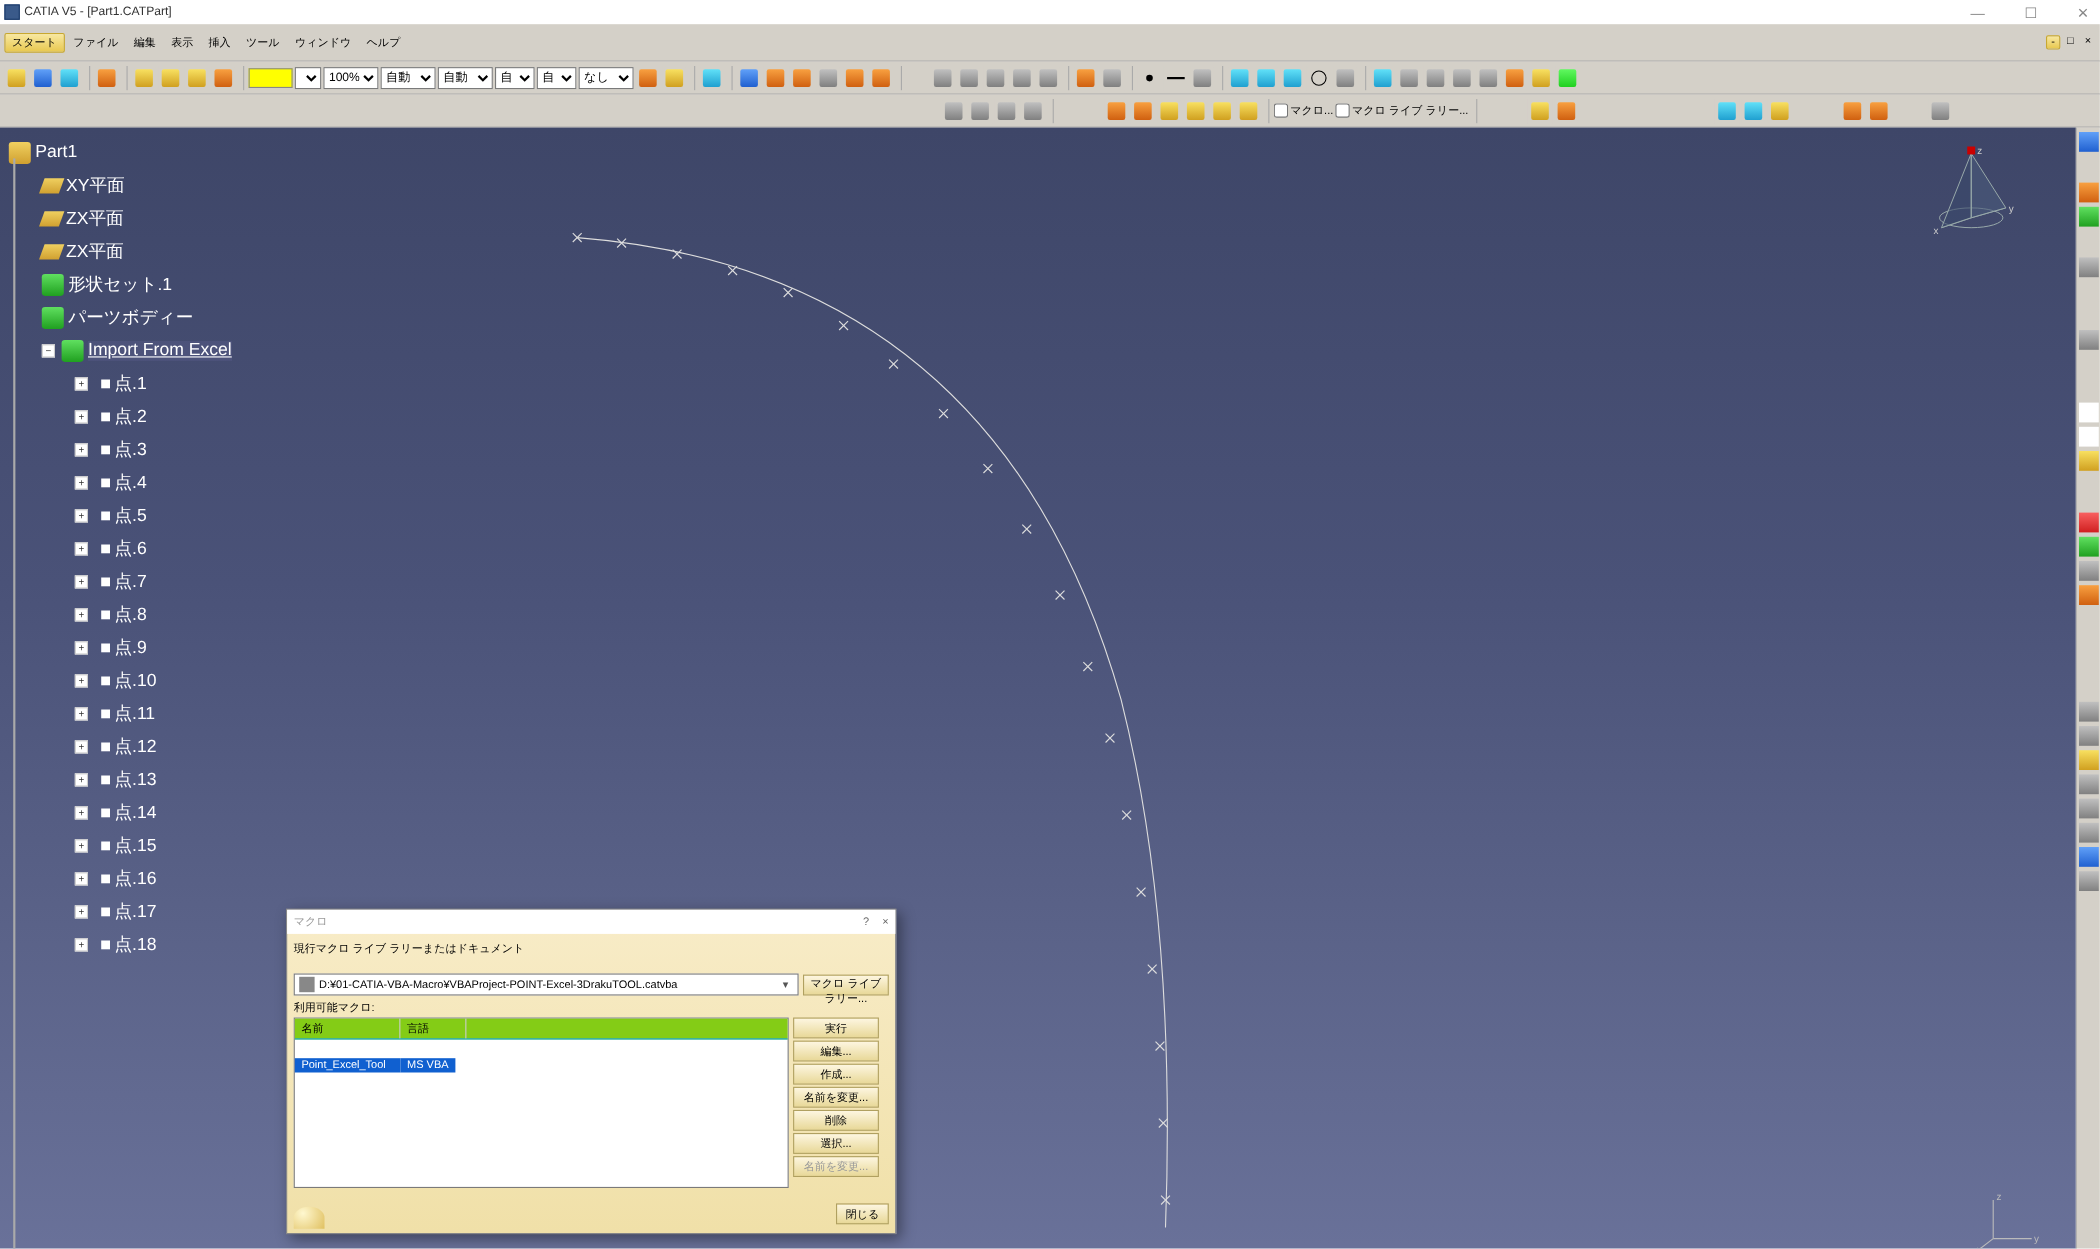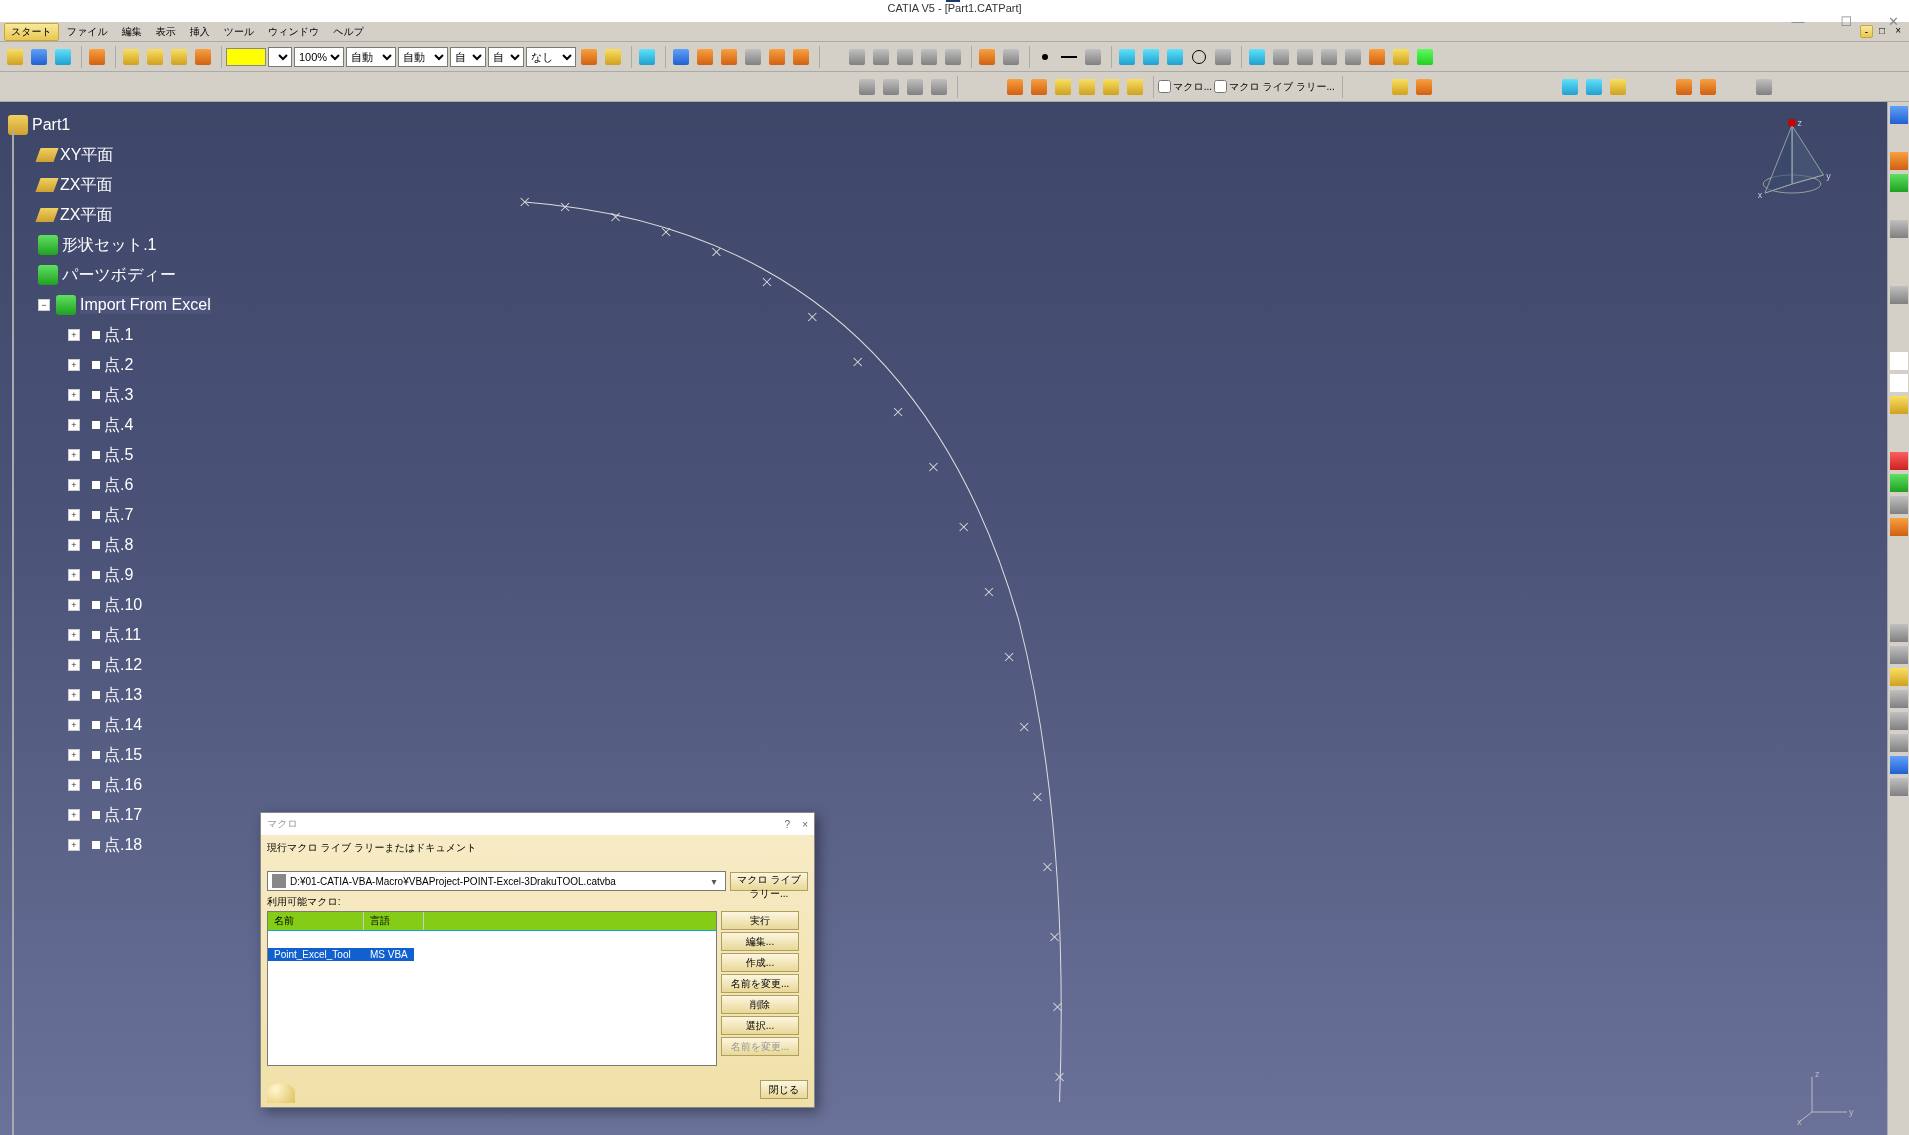--- a/index.html
+++ b/index.html
@@ -1,25 +1,25 @@
 <!DOCTYPE html>
 <html><head>
 <meta charset="utf-8">
 <style>
 * { margin: 0; padding: 0; box-sizing: border-box; font-family: "MS UI Gothic", Arial, sans-serif; }
 body { width: 1909px; height: 1135px; background: #fff; overflow: hidden; position: relative; }
 
 
-.titlebar { height: 22px; background: #fff; display: flex; align-items: center; padding: 0 4px; font-size: 11px; color: #333; flex-direction: column; }
+.titlebar { height: 22px; background: #fff; display: flex; align-items: center; padding: 0 4px; font-size: 11px; color: #333; }
 .titlebar .app-icon { width: 14px; height: 14px; margin-right: 4px; background: #3a5a8a; border: 1px solid #1a3a6a; }
 .titlebar .window-controls { margin-left: auto; display: flex; gap: 24px; }
 .titlebar .window-controls span { font-size: 13px; color: #888; cursor: pointer; padding: 0 6px; }
 
 
-.menubar { height: 20px; background: #d4d0c8; border-bottom: 1px solid #aaa; display: flex; align-items: center; padding: 0 4px; font-size: 10px; gap: 2px; }
+.menubar { height: 34px; background: #d4d0c8; border-bottom: 1px solid #aaa; display: flex; align-items: center; padding: 0 4px; font-size: 10px; gap: 2px; }
 .menubar span { padding: 1px 6px; cursor: pointer; }
 .menubar span:first-child { background: linear-gradient(#f8e8a0,#e8c850); border: 1px solid #c8a830; border-radius: 2px; }
 
 
 .toolbar-row { height: 30px; background: #d4d0c8; border-bottom: 1px solid #aaa; display: flex; align-items: center; padding: 0 4px; gap: 2px; }
 .tb-btn { width: 22px; height: 22px; background: #d4d0c8; border: 1px solid #d4d0c8; display: flex; align-items: center; justify-content: center; cursor: pointer; }
 .tb-sep { width: 6px; height: 22px; border-right: 1px solid #aaa; margin-right: 2px; }
 .tb-select { height: 20px; font-size: 11px; background: #fff; border: 1px solid #7a7a7a; }
 .tb-color { width: 40px; height: 18px; background: #ffff00; border: 1px solid #888; display: inline-block; }
 .tb-check { font-size: 10px; display: flex; align-items: center; gap: 2px; }
@@ -36,21 +36,21 @@
 .tree-icon { width: 20px; height: 20px; display: inline-block; }
 .tree-icon.part { background: linear-gradient(#f0d060,#d0a030); border-radius: 3px; }
 .tree-icon.plane { background: linear-gradient(#f0d060,#d0a030); transform: skewX(-20deg); width: 18px; height: 14px; }
 .tree-icon.set { background: linear-gradient(#60e060,#20a020); border-radius: 3px; }
 .tree-icon.body { background: linear-gradient(#60e060,#20a020); border-radius: 3px; }
 .tree-icon.point { width: 8px; height: 8px; background: #fff; margin-left: 6px; }
 .tree-line { position: absolute; left: 4px; top: 20px; width: 2px; height: 1050px; background: #aaa; }
 .tree-indent { padding-left: 30px; }
 .tree-indent2 { padding-left: 60px; }
 .tree-node .expander { width: 12px; height: 12px; border: 1px solid #ccc; background: #fff; color: #333; font-size: 9px; text-align: center; line-height: 10px; margin-right: 2px; }
-.tree-node.active span.lbl { background: rgba(100,100,150,0.3); }
+.tree-node.active span.lbl { text-decoration: underline; background: rgba(100,100,150,0.3); }
 
 
 .compass { position: absolute; right: 50px; top: 10px; width: 90px; height: 90px; z-index: 4; }
 .compass svg { width: 100%; height: 100%; }
 
 
 .corner-axis { position: absolute; right: 30px; bottom: 10px; width: 60px; height: 60px; z-index: 4; }
 
 
 .curve-layer { position: absolute; left: 0; top: 0; width: 100%; height: 100%; z-index: 3; }

